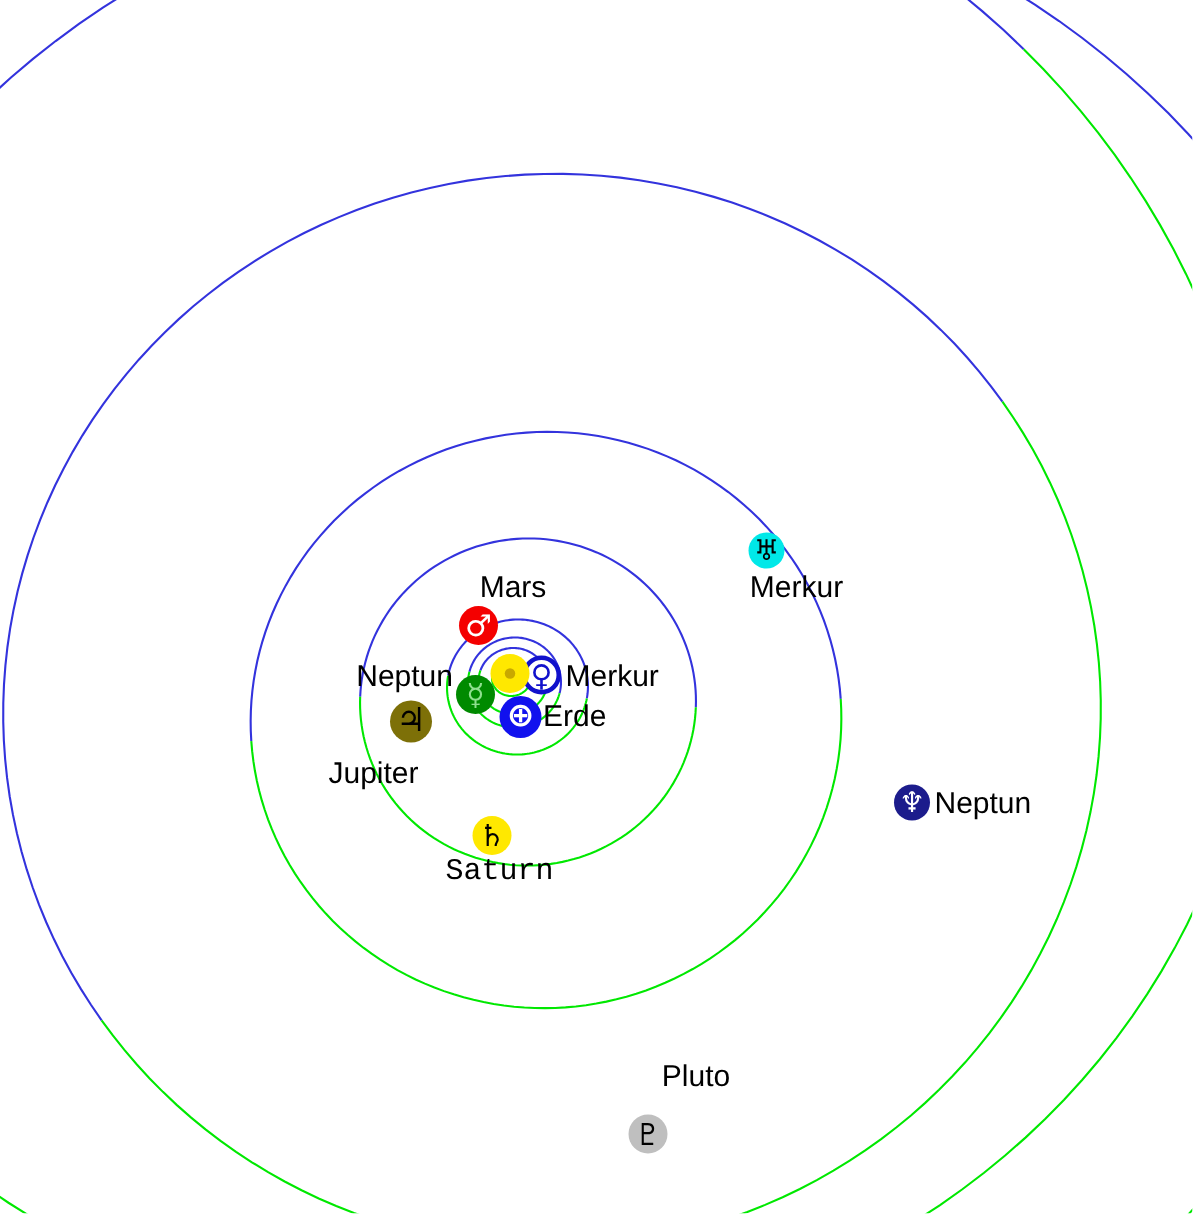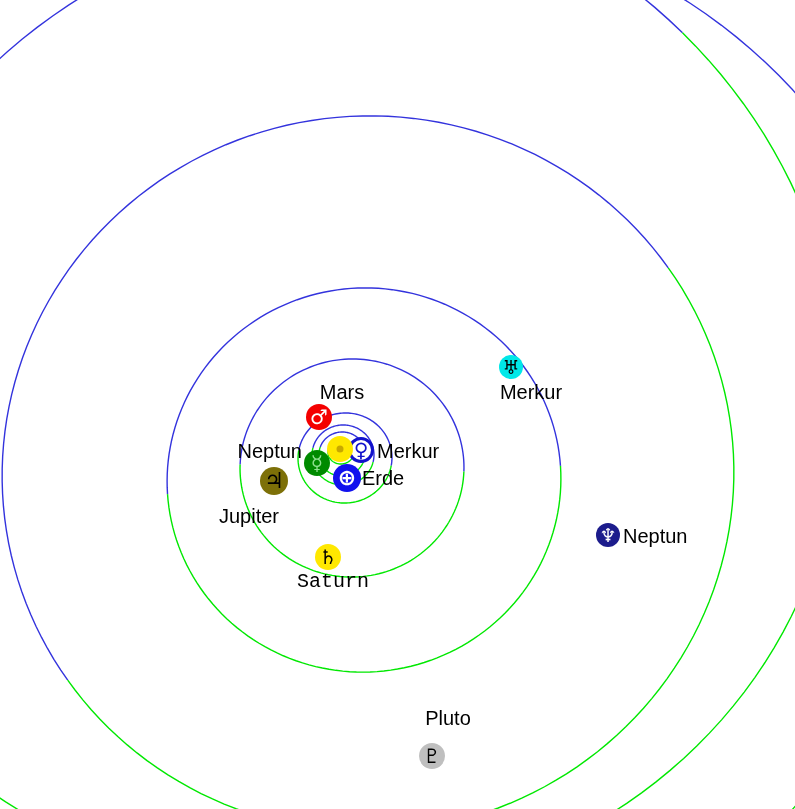--- a/index.html
+++ b/index.html
@@ -107,20 +107,20 @@
       <div class="body-group" style="left: 511px; top: 367px;">
         <div class="body-disc" style="width: 24px; height: 24px; background: rgb(0, 232, 232); color: rgb(0, 0, 0); font-size: 19px;">♅</div>
         <div class="body-label lbl-below" style="left: 20px; top: 15px;">Merkur</div>
       </div>
       <div class="body-group" style="left: 608px; top: 535px;">
         <div class="body-disc" style="width: 24px; height: 24px; background: rgb(28, 28, 140); color: rgb(255, 255, 255); font-size: 19px;">♆</div>
         <div class="body-label lbl-right" style="left: 15px; top: 1px;">Neptun</div>
       </div>
       <div class="body-group" style="left: 432px; top: 756px;">
         <div class="body-disc" style="width: 26px; height: 26px; background: rgb(191, 191, 191); color: rgb(0, 0, 0); font-size: 20px;">♇</div>
-        <div class="body-label lbl-above" style="left: 16px; top: -28px; text-align: right;">Pluto</div>
+        <div class="body-label lbl-above" style="left: 32px; top: -28px; text-align: right;">Pluto</div>
       </div>
       <div class="body-group" style="left: 340px; top: 449px;">
         <div class="body-disc" style="width: 26px; height: 26px; background: rgb(255, 232, 0); color: rgb(200, 168, 0); font-size: 20px;"></div>
         <div class="body-disc" style="width: 7px; height: 7px; background: rgb(200, 168, 0);"></div>
       </div>
     </div>
 </div>
 
 </body></html>

